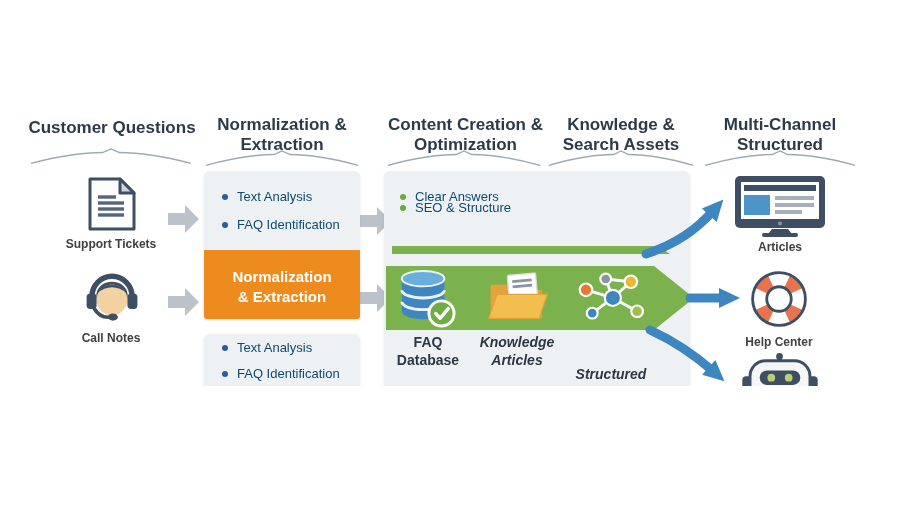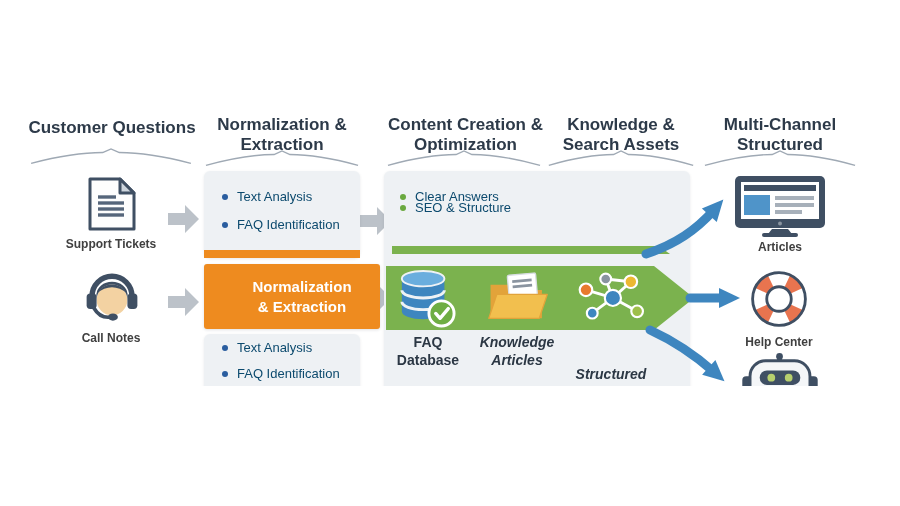--- a/index.html
+++ b/index.html
@@ -98,21 +98,21 @@
   <div class="bullet" style="left:222px;top:189px;">
       <span class="dot dot-blue"></span>
       <span>Text Analysis</span>
     </div>
   <div class="bullet" style="left:222px;top:217px;">
       <span class="dot dot-blue"></span>
       <span>FAQ Identification</span>
     </div>
   <div class="strip-orange" style="left:204px;top:250px;width:156px;height:8px;"></div>
 
-  <div class="orange-box" style="left:204px;top:264px;width:156px;height:65px;padding-left:20px;">Normalization
+  <div class="orange-box" style="left:204px;top:254px;width:156px;height:65px;">Normalization
 &amp; Extraction</div>
 
   <div class="panel" style="left:204px;top:334px;width:156px;height:62px;"></div>
   <div class="bullet" style="left:222px;top:340px;">
       <span class="dot dot-blue"></span>
       <span>Text Analysis</span>
     </div>
   <div class="bullet" style="left:222px;top:366px;">
       <span class="dot dot-blue"></span>
       <span>FAQ Identification</span>

